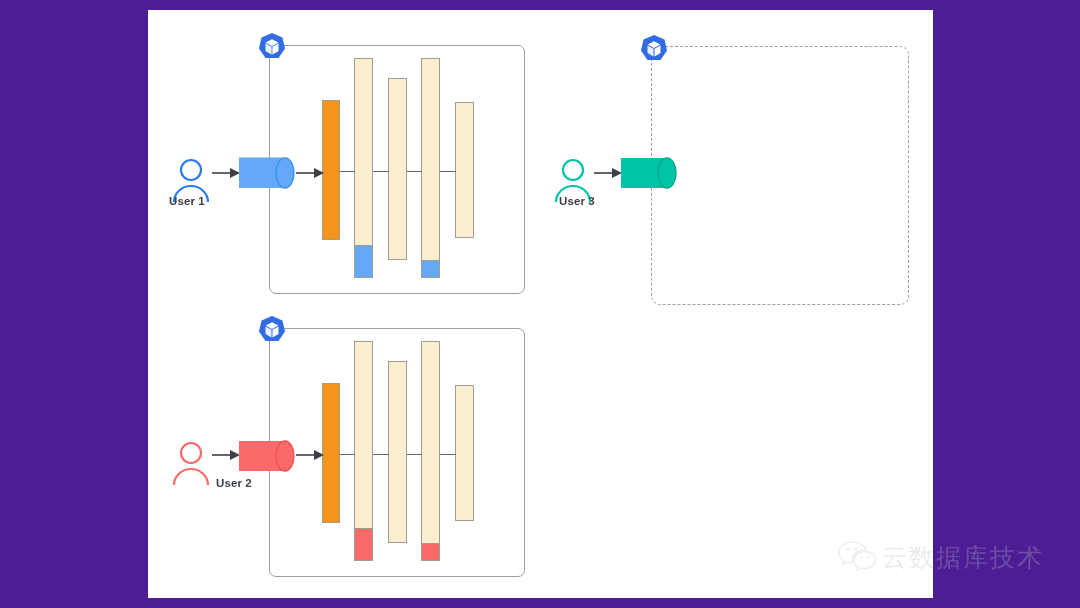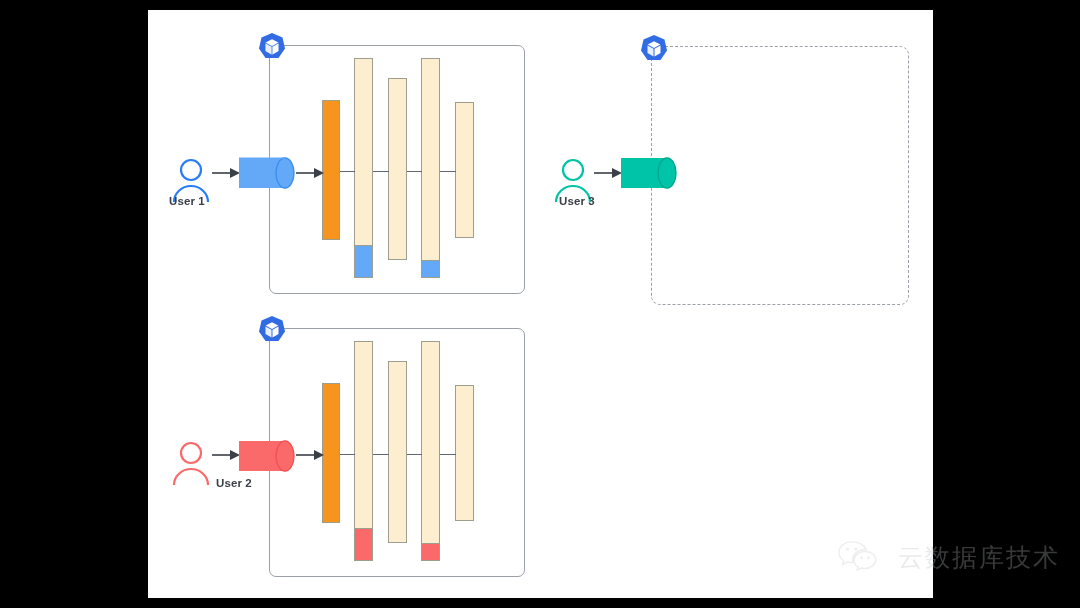--- a/index.html
+++ b/index.html
@@ -5,21 +5,21 @@
   html, body {
     margin: 0;
     padding: 0;
     background: #f4f5f6;
     font-family: "Liberation Sans", sans-serif;
   }
   #root {
     position: relative;
     width: 1080px;
     height: 608px;
-    background: #000000;
+    background: #4c1d95;
     overflow: hidden;
   }
   .canvas {
     position: absolute;
     left: 148px;
     top: 10px;
     width: 785px;
     height: 588px;
     background: #ffffff;
   }
@@ -91,21 +91,21 @@
   }
   .bar-fill.blue  { background: #64a9f7; }
   .bar-fill.red   { background: #fa6a6a; }
   
   .watermark {
     position: absolute;
     left: 838px;
     top: 540px;
     display: flex;
     align-items: center;
-    gap: 20px;
+    gap: 4px;
     opacity: .30;
     pointer-events: none;
   }
   .watermark-text {
     font-size: 25px;
     color: #b9bcc0;
     letter-spacing: 2px;
     font-family: "DejaVu Sans", sans-serif;
   }
 </style>

